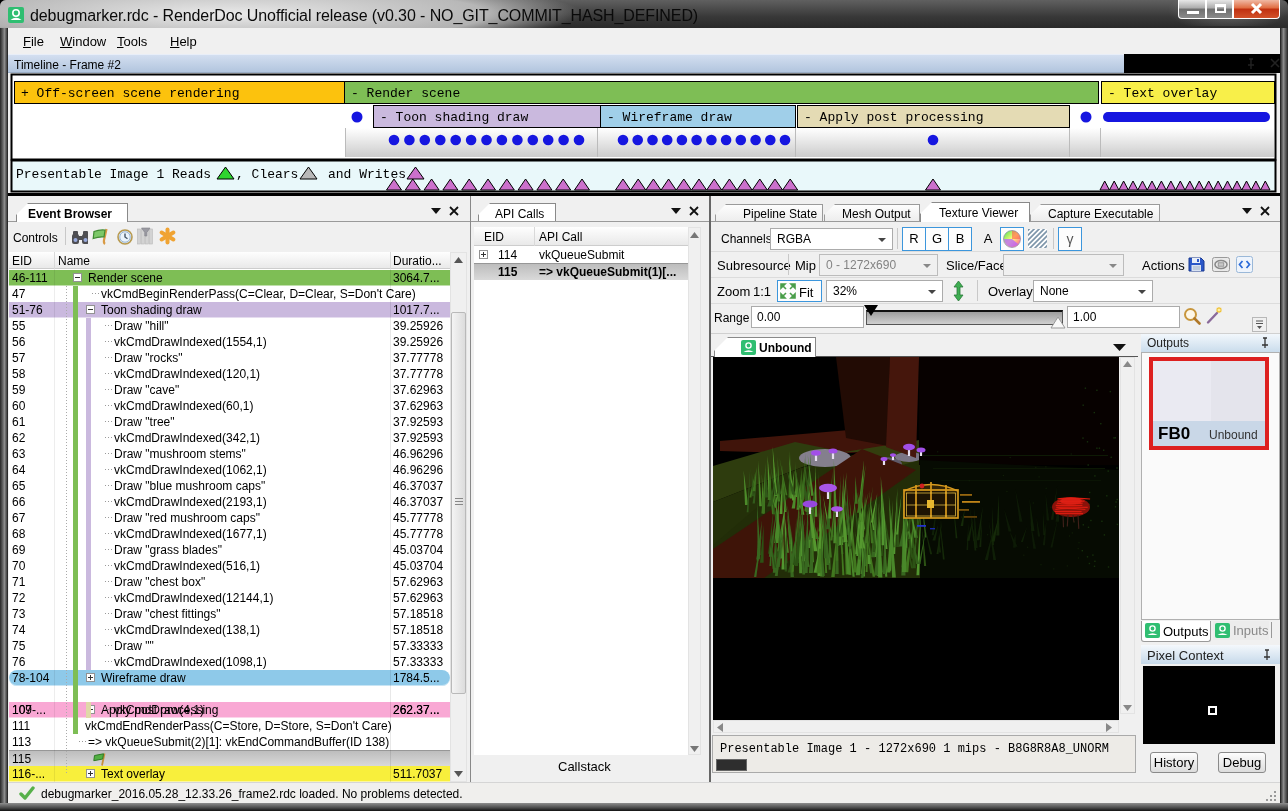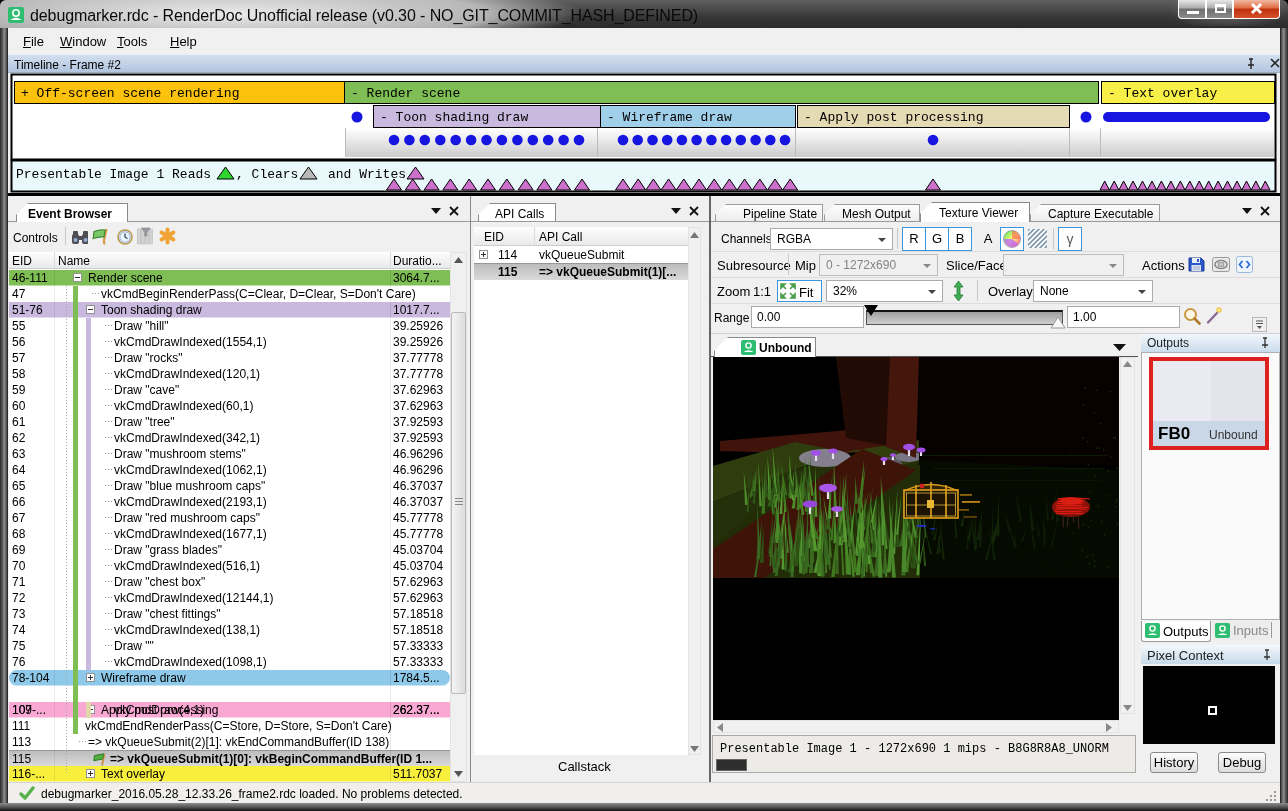--- a/index.html
+++ b/index.html
@@ -55,21 +55,21 @@
       <path d="M18 4 L27 13 M27 4 L18 13" stroke="#fff" stroke-width="3"></path>
     </svg></div>
 
 <div class="a" id="menubar">
 <span style="left:15px"><span class="u">F</span>ile</span>
 <span style="left:52px"><span class="u">W</span>indow</span>
 <span style="left:109px"><span class="u">T</span>ools</span>
 <span style="left:162px"><span class="u">H</span>elp</span>
 </div>
 
-<div class="a" style="left:8px;top:54px;width:1272px;height:19px;background:linear-gradient(#d3dff0,#b2c5de);border-top:1px solid #e8eef8;border-bottom:1px solid #9aadc4">
+<div class="a" style="left:8px;top:54px;width:1116px;height:19px;background:linear-gradient(#d3dff0,#b2c5de);border-top:1px solid #e8eef8;border-bottom:1px solid #9aadc4">
 <span class="a ptitle" style="left:6px;top:3px">Timeline - Frame #2</span>
 <svg class="a" style="left:1238px;top:3px" width="36" height="12">
       <path d="M5 1 v6 M2 7 h6 M3 1 h4 M5 7 v4" stroke="#222" stroke-width="1.4" fill="none"></path>
       <path d="M25 1 l8 8 M33 1 l-8 8" stroke="#222" stroke-width="1.6"></path>
     </svg>
 </div>
 <div class="a" style="left:8px;top:73px;width:1272px;height:120px;background:#f0f0f0"></div>
 <svg class="a" style="left:8px;top:73px" width="1272" height="120" id="tl">
 <rect x="3.5" y="1.5" width="1264" height="85" fill="#fff" stroke="#000" stroke-width="2"></rect>
 <rect x="3.5" y="87.5" width="1264" height="31" fill="#e9f8fa" stroke="#000" stroke-width="2"></rect>
@@ -418,21 +418,20 @@
     <u class="dots" style="left:70px;width:8px"></u>
     <span style="left:3px">113</span>
     <span style="left:79px;">=&gt; vkQueueSubmit(2)[1]: vkEndCommandBuffer(ID 138)</span>
   </div>
 <div class="ebrow" style="top:750px;background:linear-gradient(#bdbdbd,#d9d9d9);border-top:1px solid #979797;">
     <span style="left:3px">115</span>
     <svg style="position:absolute;left:84px;top:1px" width="15" height="15">
       <path d="M11.5 1.5 L9 13.5" stroke="#c8913a" stroke-width="1.8"></path>
       <path d="M1.5 3.5 L10.5 1.8 L9.7 7 L0.8 8.7 Z" fill="#52b043" stroke="#2e7a26"></path>
     </svg>
-    <span style="left:101px;font-weight:bold;">=&gt; vkQueueSubmit(1)[0]: vkBeginCommandBuffer(ID 1...</span>
   </div>
 <div class="ebrow" style="top:766px;background:#f8ef3c;box-shadow:inset 0 -1px 0 rgba(255,255,255,0.5);padding-left:38px;">
     <span style="left:3px">116-...</span>
     <span class="exbox plus" style="left:77px;top:3px">
       <i></i>
       <b></b>
     </span>
     <span style="left:92px;">Text overlay</span>
     <span style="left:384px;">511.7037</span>
   </div>

